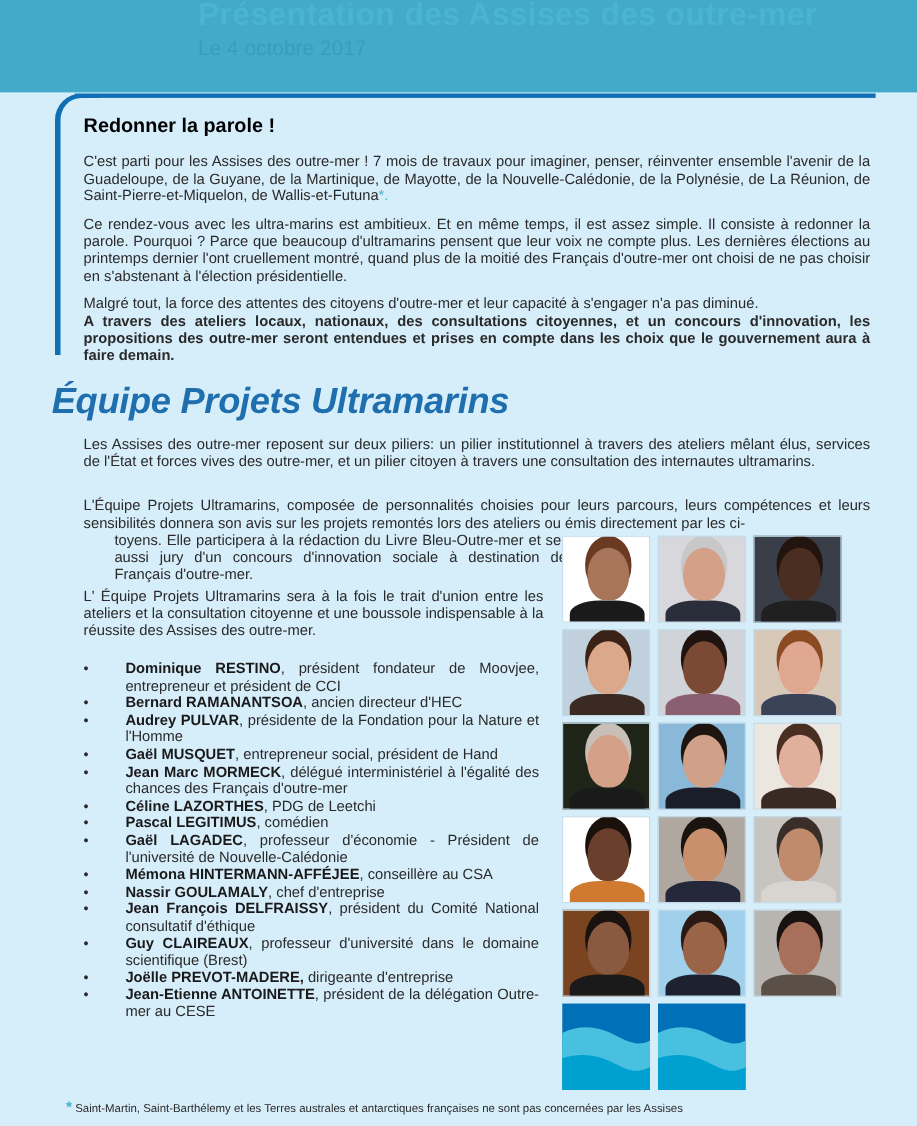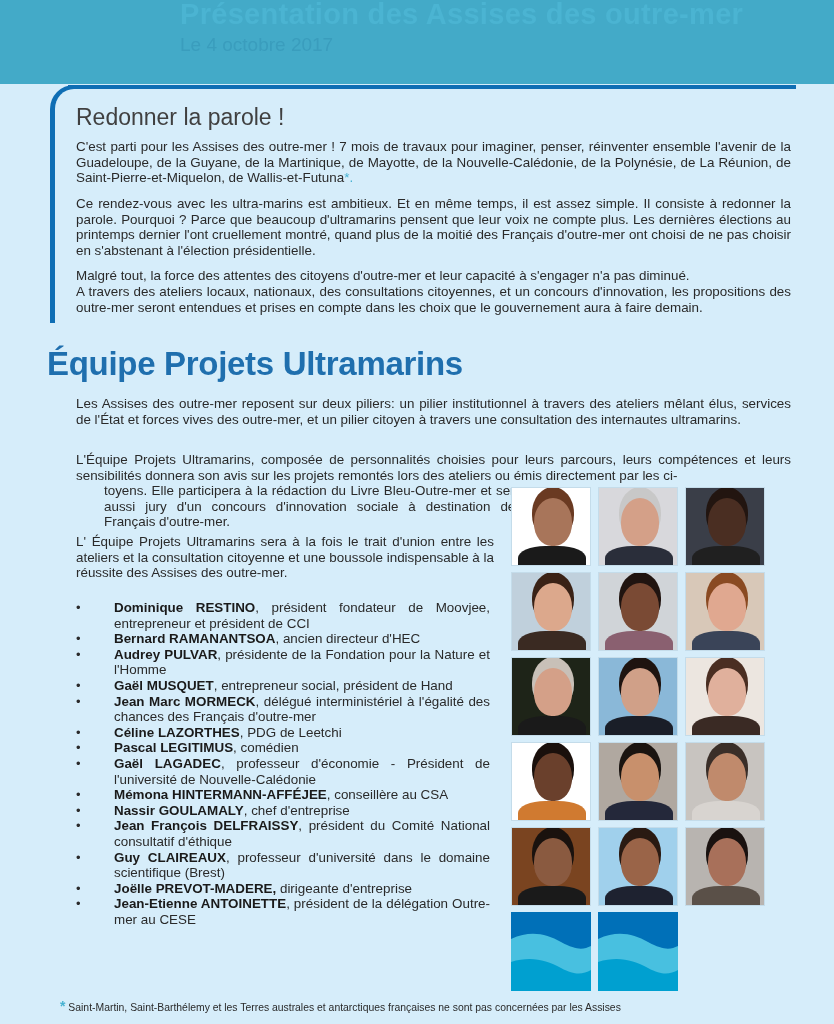--- a/index.html
+++ b/index.html
@@ -30,33 +30,33 @@
       background: #0f6eb4;
     }
     .intro-frame {
       position: absolute; left: 50px; top: 85px; width: 40px; height: 238px;
       border-left: 5px solid #0f6eb4; border-top: 4px solid #0f6eb4;
       border-top-left-radius: 24px;
     }
     .intro-title {
       position: absolute; left: 76px; top: 104px;
       font-family: "Liberation Sans", sans-serif;
-      font-size: 23px; font-weight: normal; color: #404040;
+      font-size: 18px; font-weight: bold; color: #000000;
     }
     .para {
       position: absolute;
       font-family: "Liberation Sans", sans-serif;
       font-size: 13.4px; line-height: 15.6px; color: #2a2a2a;
       text-align: justify;
     }
     .para .star { color: #47b2d2; }
     .section-title {
       position: absolute; left: 47px; top: 345px;
       font-family: "Liberation Sans", sans-serif;
-      font-size: 33px; font-weight: bold; color: #1f6fae; letter-spacing: -0.3px;
+      font-size: 33px; font-weight: bold; color: #1f6fae; letter-spacing: -0.3px; font-style: italic;
     }
     .members {
       position: absolute; left: 76px; top: 600px; width: 414px;
       list-style: none;
       font-family: "Liberation Sans", sans-serif;
       font-size: 13.4px; line-height: 15.6px; color: #2a2a2a;
     }
     .members li { position: relative; padding-left: 38px; text-align: justify; }
     .members li::before {
       content: "•"; position: absolute; left: 0; top: 0; font-size: 13px;
@@ -97,21 +97,21 @@
 <div class="header-line"></div>
 
 <div class="intro-frame"></div>
 <div class="intro-title">Redonner la parole !</div>
 
 <div class="para" style="left:76px; top:139px; width:715px;">
   <span>C'est parti pour les Assises des outre-mer ! 7 mois de travaux pour imaginer, penser, réinventer ensemble l'avenir de la Guadeloupe, de la Guyane, de la Martinique, de Mayotte, de la Nouvelle-Calédonie, de la Polynésie, de La Réunion, de Saint-Pierre-et-Miquelon, de Wallis-et-Futuna</span><span class="star">*.</span>
 </div>
 <div class="para" style="left:76px; top:196px; width:715px;">Ce rendez-vous avec les ultra-marins est ambitieux. Et en même temps, il est assez simple. Il consiste à redonner la parole. Pourquoi ? Parce que beaucoup d'ultramarins pensent que leur voix ne compte plus. Les dernières élections au printemps dernier l'ont cruellement montré, quand plus de la moitié des Français d'outre-mer ont choisi de ne pas choisir en s'abstenant à l'élection présidentielle.</div>
 <div class="para" style="left:76px; top:268px; width:715px;">Malgré tout, la force des attentes des citoyens d'outre-mer et leur capacité à s'engager n'a pas diminué.</div>
-<div class="para" style="left:76px; top:284px; width:715px;">A travers des ateliers locaux, nationaux, des consultations citoyennes, et un concours d'innovation, les propositions des outre-mer seront entendues et prises en compte dans les choix que le gouvernement aura à faire demain.</div>
+<div class="para" style="left:76px; top:284px; width:715px;font-weight:bold;">A travers des ateliers locaux, nationaux, des consultations citoyennes, et un concours d'innovation, les propositions des outre-mer seront entendues et prises en compte dans les choix que le gouvernement aura à faire demain.</div>
 
 <div class="section-title">Équipe Projets Ultramarins</div>
 
 <div class="para" style="left:76px; top:396px; width:715px;">Les Assises des outre-mer reposent sur deux piliers: un pilier institutionnel à travers des ateliers mêlant élus, services de l'État et forces vives des outre-mer, et un pilier citoyen à travers une consultation des internautes ultramarins.</div>
 <div class="para" style="left:76px; top:452px; width:715px;">L'Équipe Projets Ultramarins, composée de personnalités choisies pour leurs parcours, leurs compétences et leurs sensibilités donnera son avis sur les projets remontés lors des ateliers ou émis directement par les ci-</div>
 <div class="para" style="left:76px; top:483px; width:418px;margin-left:28px;">toyens. Elle participera à la rédaction du Livre Bleu-Outre-mer et sera aussi jury d'un concours d'innovation sociale à destination des Français d'outre-mer.</div>
 <div class="para" style="left:76px; top:534px; width:418px;">L' Équipe Projets Ultramarins sera à la fois le trait d'union entre les ateliers et la consultation citoyenne et une boussole indispensable à la réussite des Assises des outre-mer.</div>
 
 <ul class="members" id="members">
     <li><span class="name">Dominique RESTINO</span><span>, président fondateur de Moovjee, entrepreneur et président de CCI</span></li>

